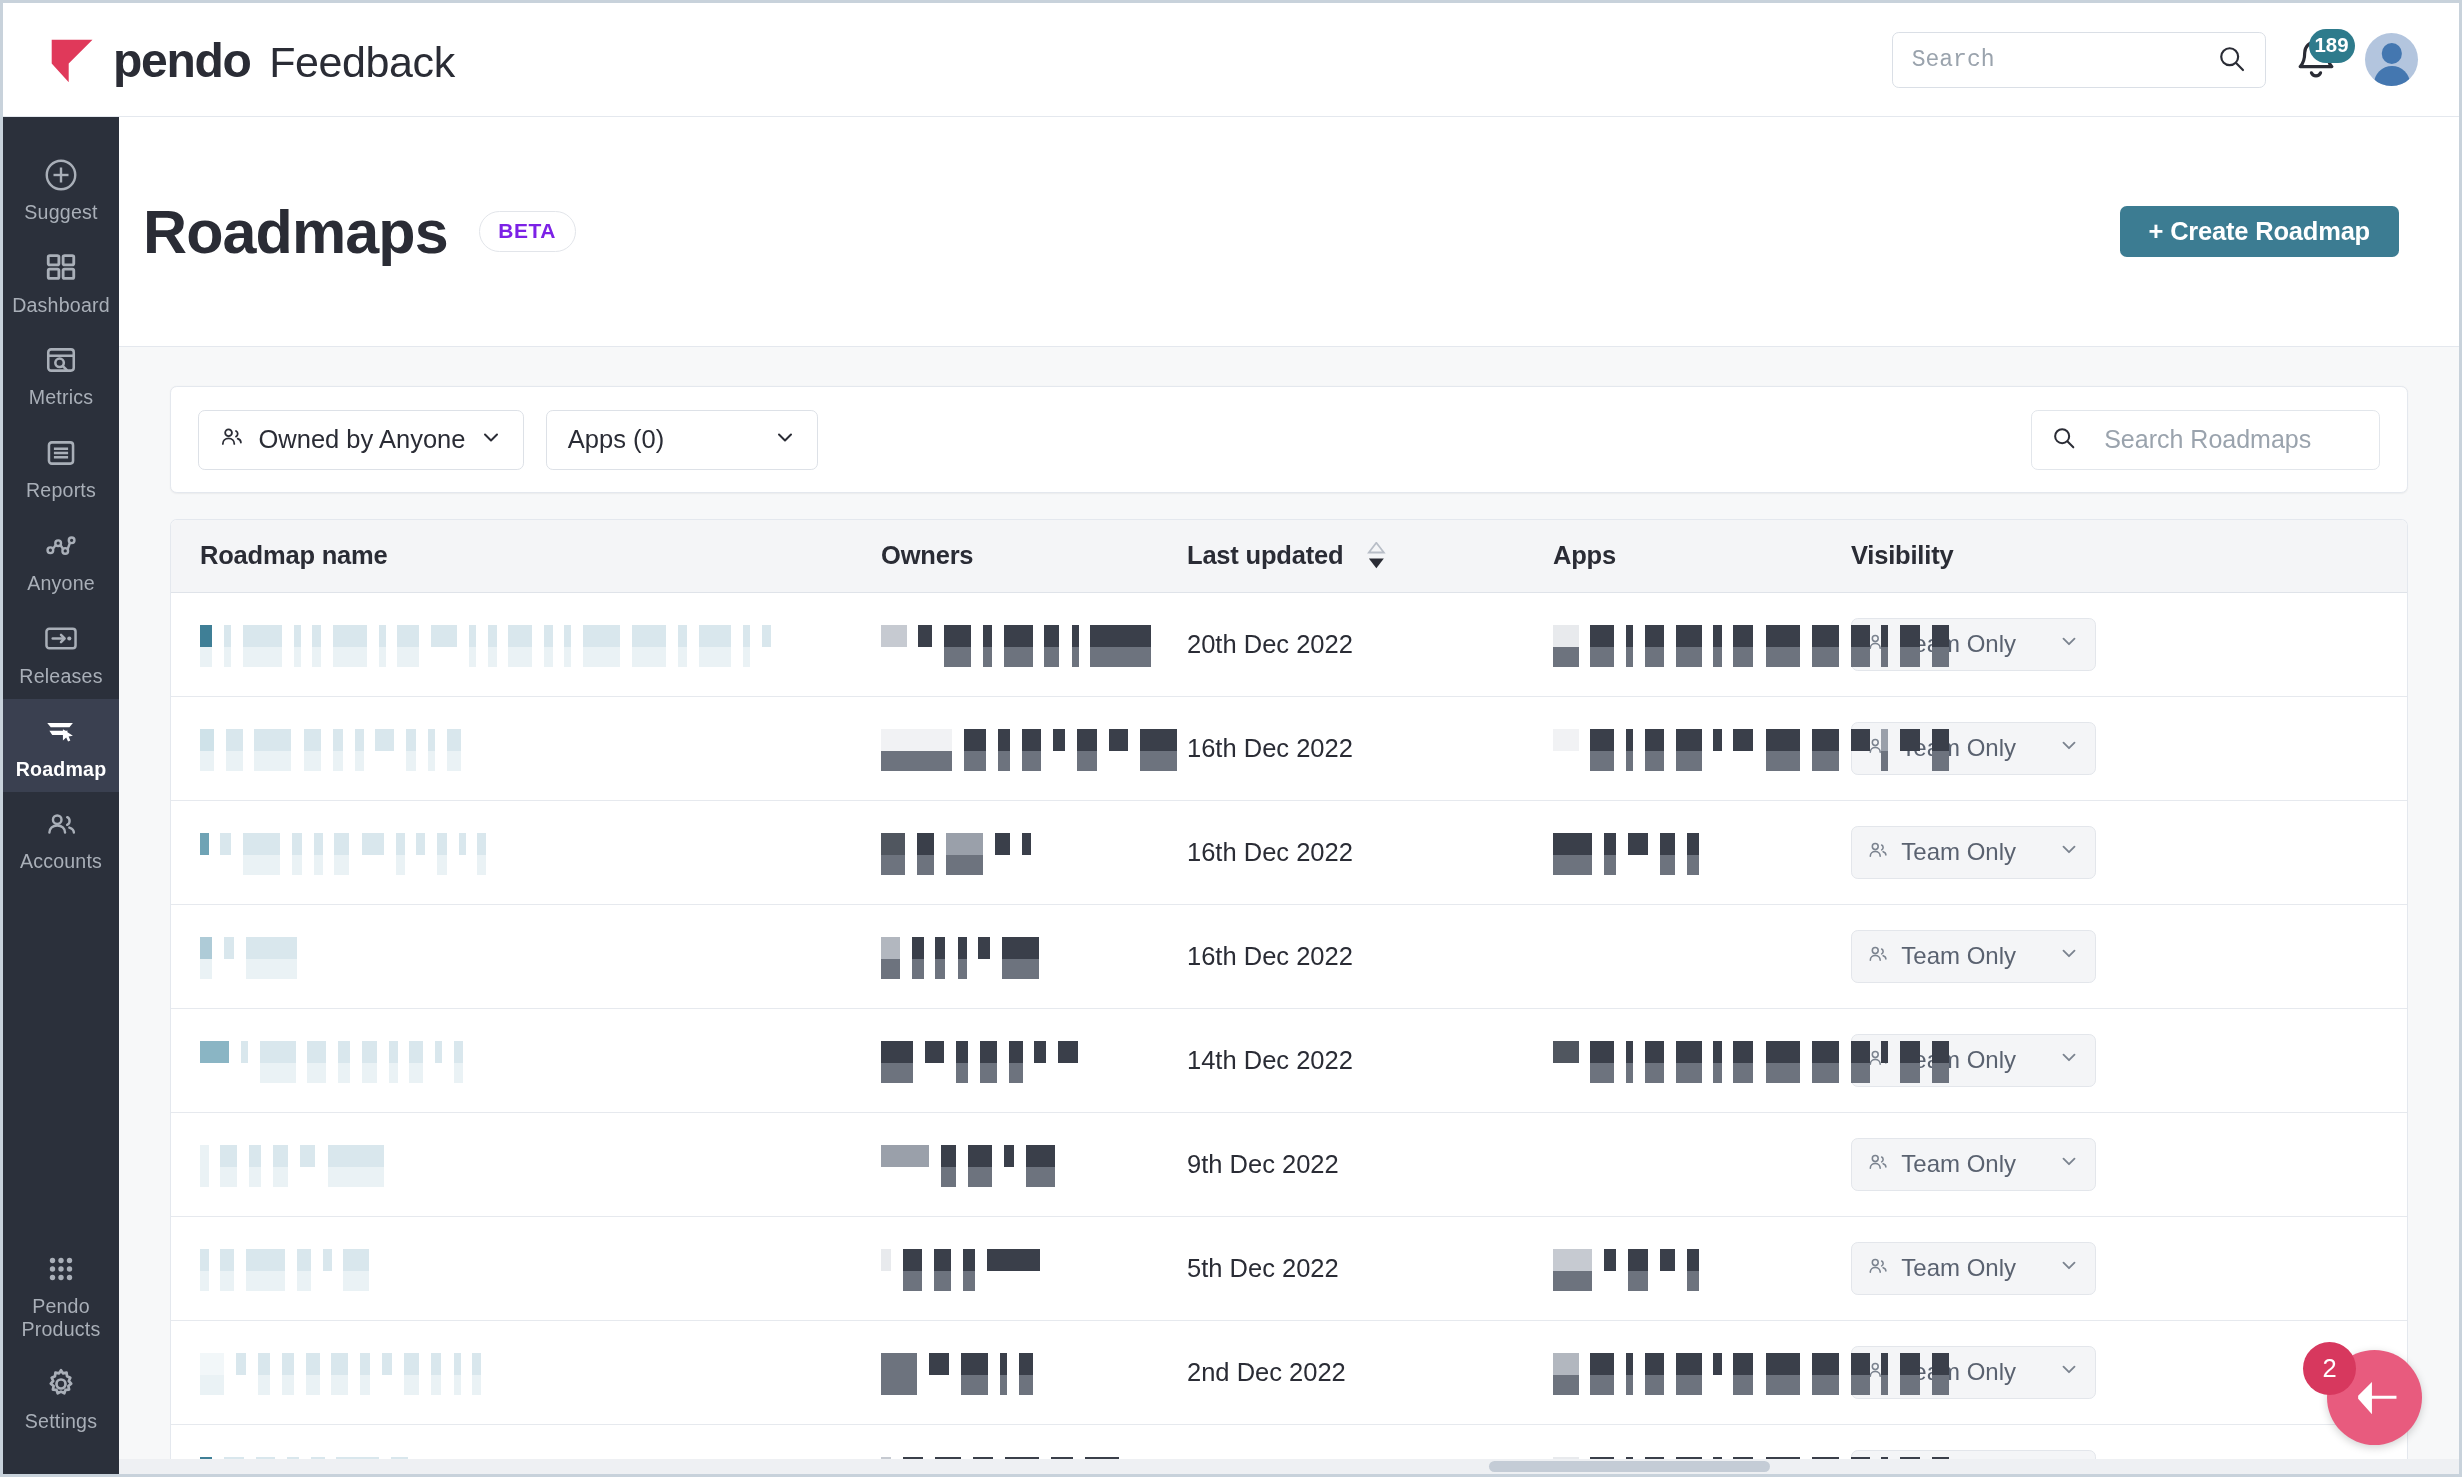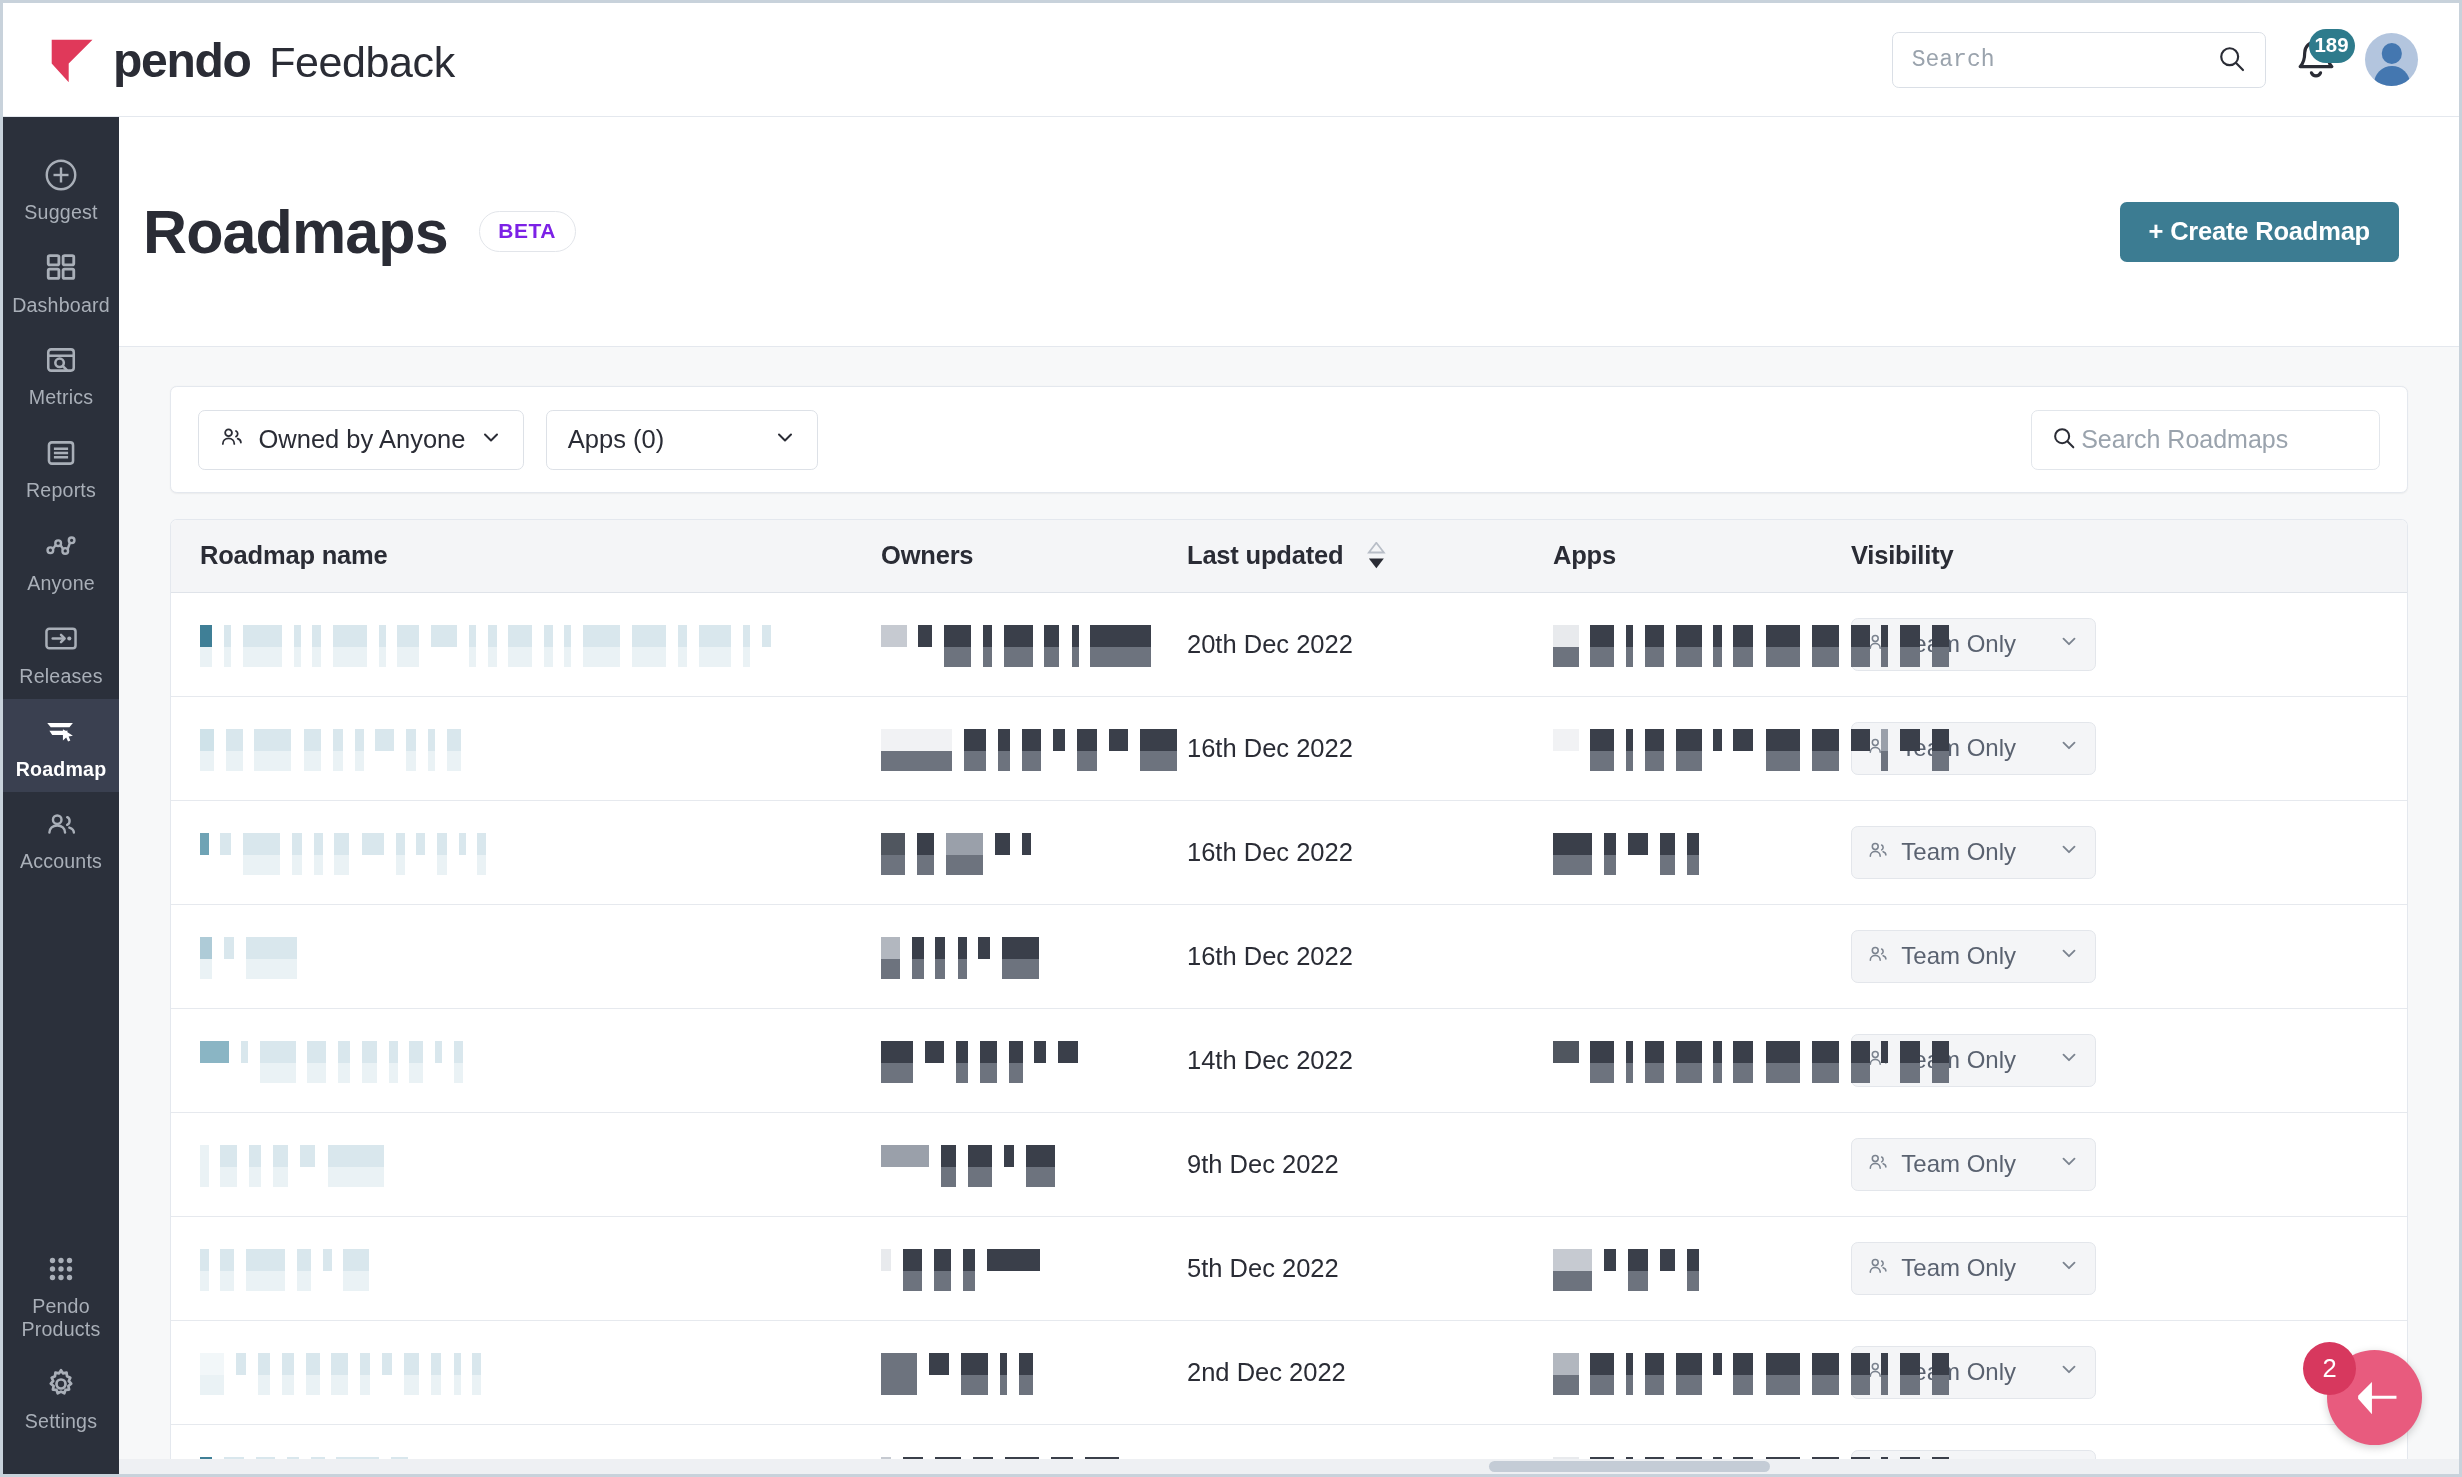--- a/index.html
+++ b/index.html
@@ -120,21 +120,21 @@
   .beta-badge {
     margin-left: 31px;
     border: 1.7px solid #e2e5ea; border-radius: 20.4px;
     padding: 6.8px 18.7px 7.7px;
     font-size: 21px; font-weight: 700; color: #7c21e6; letter-spacing: 0.5px;
   }
   .create-btn {
     margin-left: auto;
     background: #3c7c92; color: #fff;
     border: 0; border-radius: 6.8px;
-    height: 60px; padding: 0 29px;
+    height: 51px; padding: 0 29px;
     font-size: 25.5px; font-weight: 700; cursor: pointer;
     font-family: "Liberation Sans", sans-serif;
     letter-spacing: -0.2px;
   }
 
   .content { padding: 39px 51px 0 51px; }
 
   .filter-card {
     background: #fff;
     border: 1.7px solid #e4e8ee; border-radius: 6.8px;
@@ -148,21 +148,21 @@
     padding: 0 20.4px; cursor: pointer; background: #fff;
     font-size: 25.5px; color: #2a2c35; white-space: nowrap;
   }
   .pill + .pill { margin-left: 22px; }
   .pill.apps { width: 272px; }
   .pill.apps .chev { margin-left: auto; }
   .filter-search {
     margin-left: auto;
     width: 349px; height: 60px;
     border: 1.7px solid #e2e6eb; border-radius: 6.8px;
-    display: flex; align-items: center; gap: 5px; padding: 0 18.7px;
+    display: flex; align-items: center; gap: 28px; padding: 0 18.7px;
     background: #fff;
   }
   .filter-search input {
     border: 0; outline: 0; flex: 1; font-size: 25px; color: #2a2c35;
     font-family: "Liberation Sans", sans-serif; background: transparent;
   }
   .filter-search input::placeholder { color: #9aa3ad; }
 
   
   .table-card {

